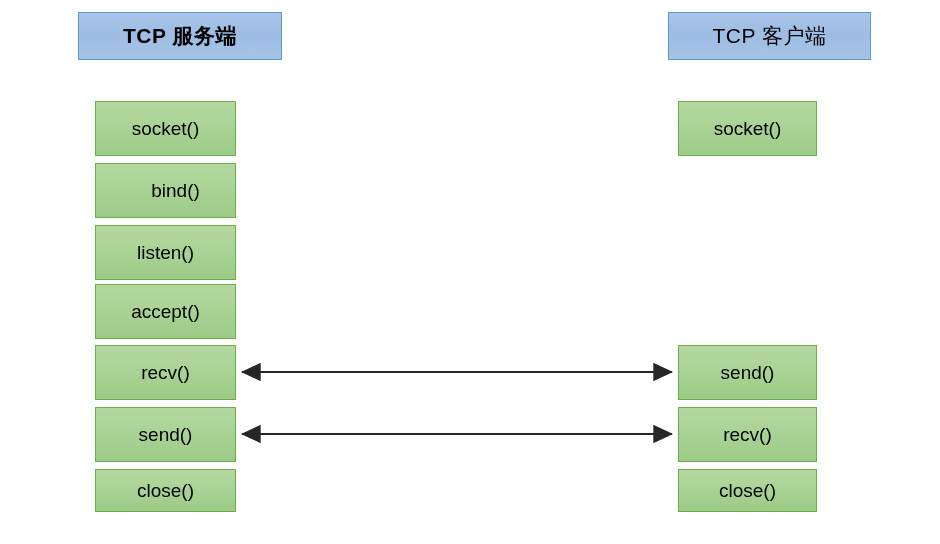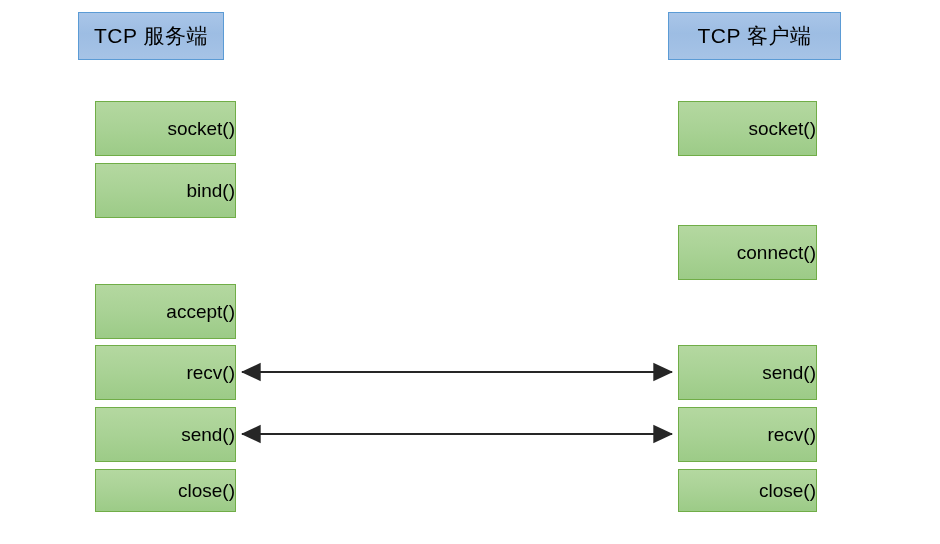--- a/index.html
+++ b/index.html
@@ -30,32 +30,32 @@
     box-sizing: border-box;
     border: 1px solid #5b9bd5;
     background: linear-gradient(to bottom, #a9c5e8 0%, #9dbde3 45%, #a6c3e6 100%);
     display: flex;
     align-items: center;
     justify-content: center;
     color: #000000;
     font-size: 21px;
     letter-spacing: 0.5px;
   }
-  .header-box.left  { left: 78px;  top: 12px; width: 146px; height: 48px; }
-  .header-box.right { left: 668px; top: 12px; width: 173px; height: 48px; }
+  .header-box.left  { left: 78px;  top: 12px; width: 204px; height: 48px; font-weight: bold; }
+  .header-box.right { left: 668px; top: 12px; width: 203px; height: 48px; }
 
   
   .call-box {
     position: absolute;
     box-sizing: border-box;
     border: 1px solid #70ad47;
     background: linear-gradient(to bottom, #b4d8a0 0%, #a9d295 50%, #9ccb87 100%);
     display: flex;
     align-items: center;
-    justify-content: flex-end;
+    justify-content: center;
     color: #000000;
     font-size: 19px;
   }
   .call-box.col-left  { left: 95px;  width: 141px; }
   .call-box.col-right { left: 678px; width: 139px; }
 
   
   .row-1 { top: 101px; height: 55px; }
   .row-2 { top: 163px; height: 55px; padding-left: 20px; }
   .row-3 { top: 225px; height: 55px; }
@@ -87,38 +87,38 @@
   <div class="header-box right">
     <span>TCP 客户端</span>
   </div>
 
   <div class="call-box col-left row-1">
     <span>socket()</span>
   </div>
   <div class="call-box col-left row-2">
     <span>bind()</span>
   </div>
+  <div class="call-box col-left row-3">
+    <span>listen()</span>
+  </div>
   <div class="call-box col-left row-4">
     <span>accept()</span>
   </div>
   <div class="call-box col-left row-5">
     <span>recv()</span>
   </div>
   <div class="call-box col-left row-6">
     <span>send()</span>
   </div>
   <div class="call-box col-left row-7">
     <span>close()</span>
   </div>
 
   <div class="call-box col-right row-1">
     <span>socket()</span>
-  </div>
-  <div class="call-box col-right row-3">
-    <span>connect()</span>
   </div>
   <div class="call-box col-right row-5">
     <span>send()</span>
   </div>
   <div class="call-box col-right row-6">
     <span>recv()</span>
   </div>
   <div class="call-box col-right row-7">
     <span>close()</span>
   </div>

